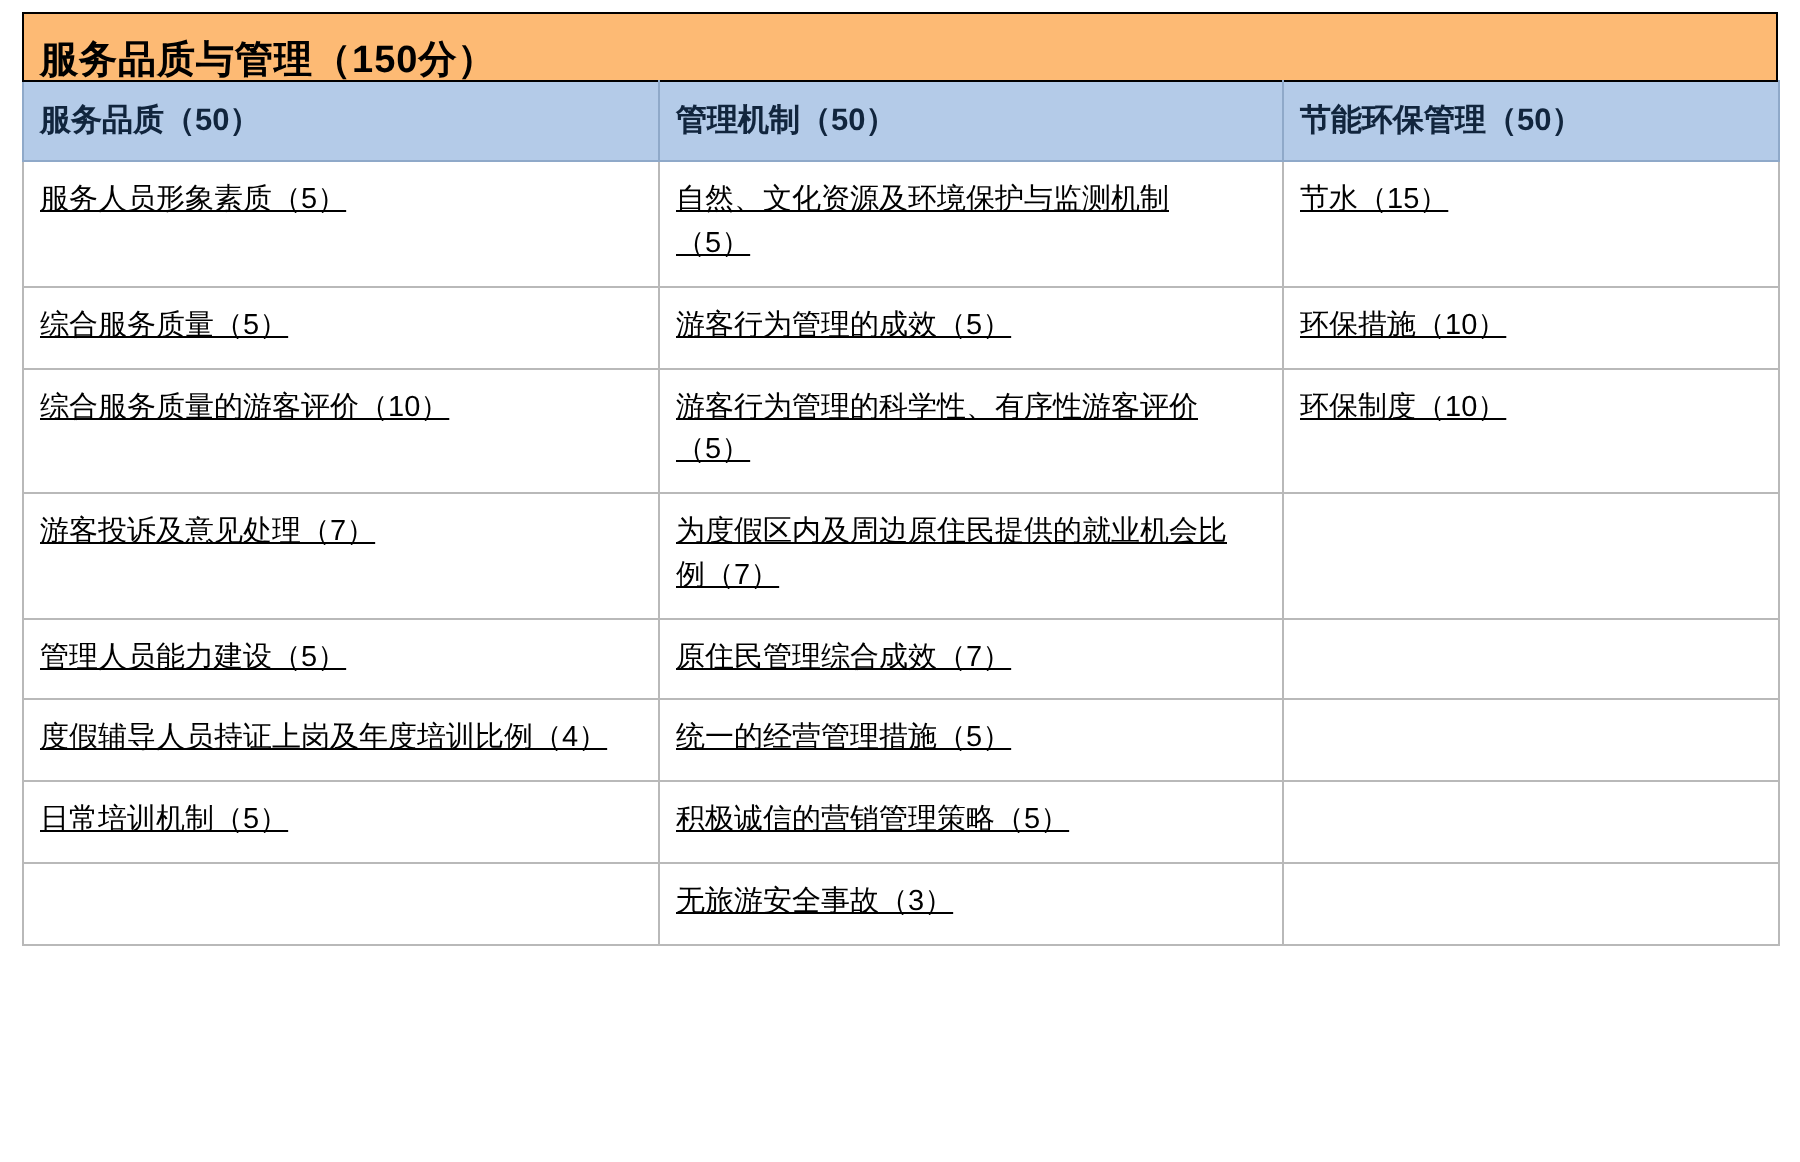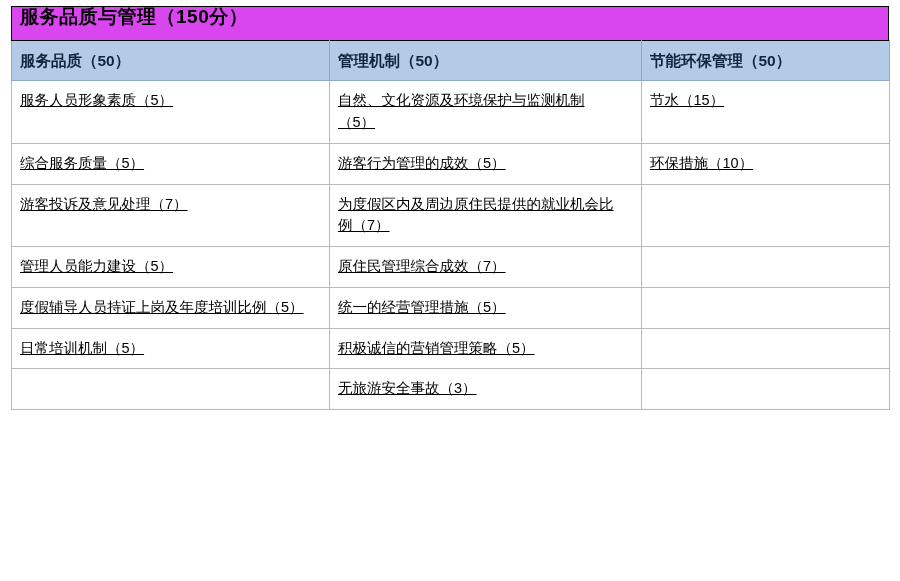--- a/index.html
+++ b/index.html
@@ -22,23 +22,23 @@
     position: relative;
   }
   .title-bar {
     box-sizing: border-box;
     width: 878px;
     margin: 6px 25px 0 11px;
     border: 1px solid #000000;
     border-bottom: none;
     height: 34px;
     display: flex;
-    align-items: flex-start;
+    align-items: flex-end;
     padding-left: 8px;
-    background: #d946ef;
+    background: #fdba74;
   }
   .title-text {
     font-size: 19px;
     font-weight: bold;
     letter-spacing: 0.5px;
     line-height: 1;
   }
   table.grid {
     border-collapse: collapse;
     table-layout: fixed;
@@ -120,20 +120,31 @@
           </td>
         <td>
             <span class="cell-text">游客行为管理的成效（5）</span>
           </td>
         <td>
             <span class="cell-text">环保措施（10）</span>
           </td>
       </tr>
       <tr>
         <td>
+            <span class="cell-text">综合服务质量的游客评价（10）</span>
+          </td>
+        <td>
+            <span class="cell-text">游客行为管理的科学性、有序性游客评价（5）</span>
+          </td>
+        <td>
+            <span class="cell-text">环保制度（10）</span>
+          </td>
+      </tr>
+      <tr>
+        <td>
             <span class="cell-text">游客投诉及意见处理（7）</span>
           </td>
         <td>
             <span class="cell-text">为度假区内及周边原住民提供的就业机会比例（7）</span>
           </td>
         <td class="empty">
             <span class="cell-text"></span>
           </td>
       </tr>
       <tr>
@@ -142,21 +153,21 @@
           </td>
         <td>
             <span class="cell-text">原住民管理综合成效（7）</span>
           </td>
         <td class="empty">
             <span class="cell-text"></span>
           </td>
       </tr>
       <tr>
         <td>
-            <span class="cell-text">度假辅导人员持证上岗及年度培训比例（5）</span>
+            <span class="cell-text">度假辅导人员持证上岗及年度培训比例（4）</span>
           </td>
         <td>
             <span class="cell-text">统一的经营管理措施（5）</span>
           </td>
         <td class="empty">
             <span class="cell-text"></span>
           </td>
       </tr>
       <tr>
         <td>

